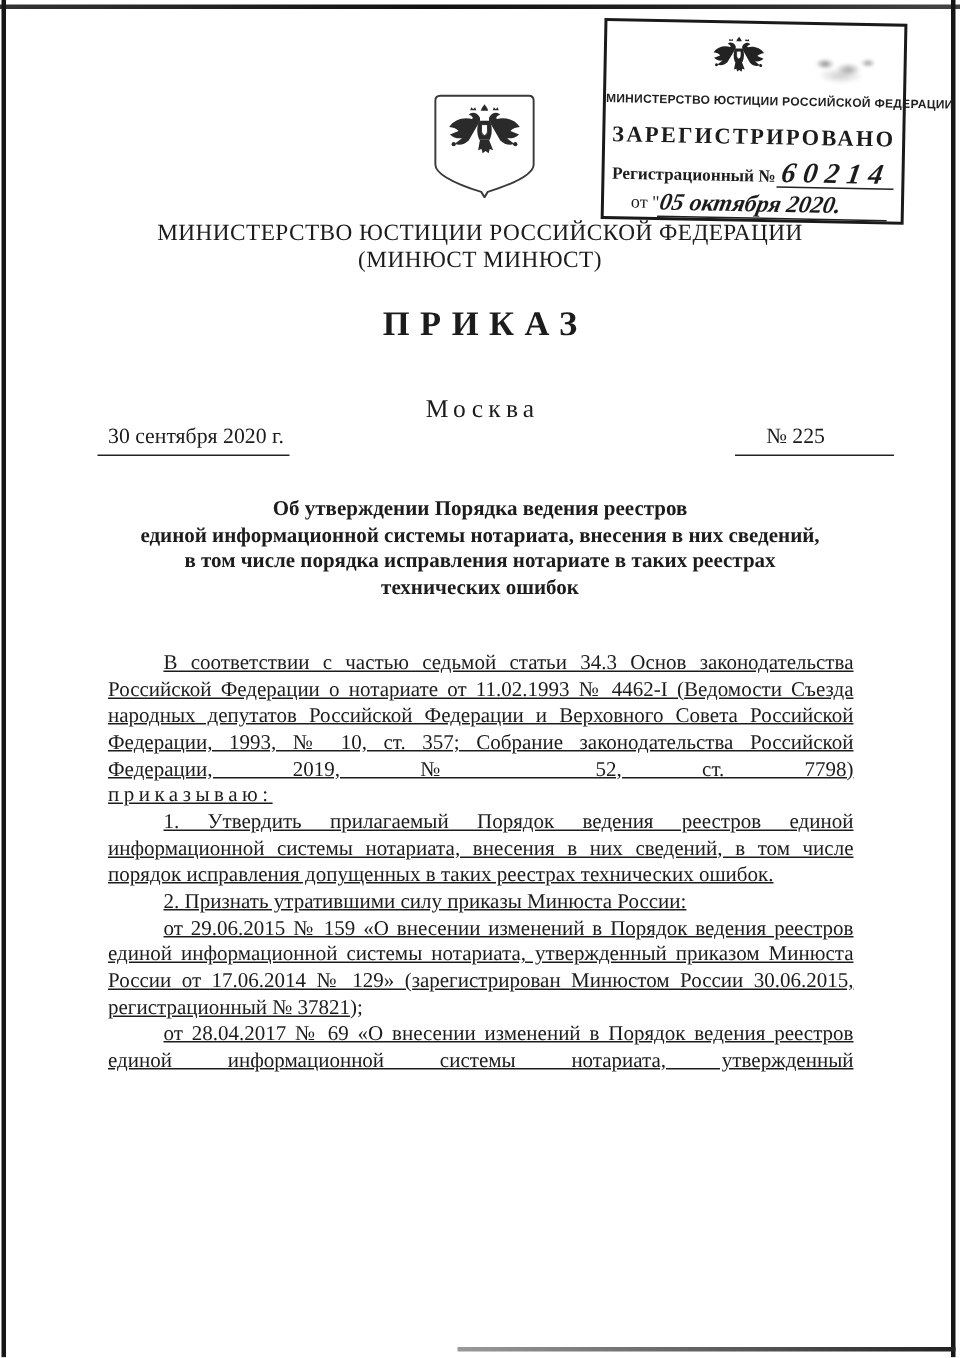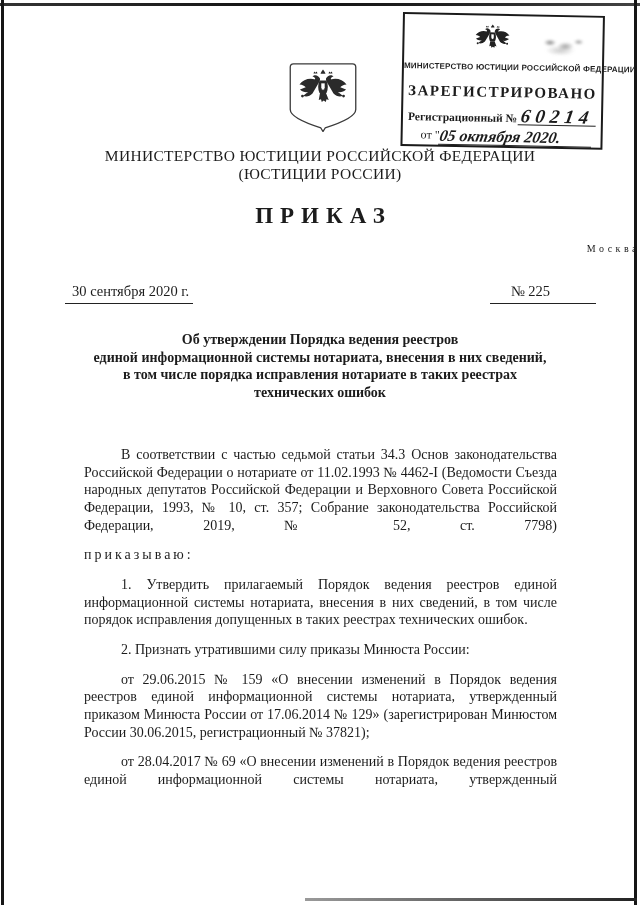--- a/index.html
+++ b/index.html
@@ -57,39 +57,39 @@
 
   .org-name{
     position:absolute;left:0;top:147px;width:100%;text-align:center;
     font-size:15.5px;line-height:17.5px;letter-spacing:.3px;
   }
   .doc-type{
     position:absolute;left:0;top:203px;width:100%;text-align:center;
     font-size:23px;font-weight:bold;letter-spacing:7px;text-indent:7px;
   }
   .city{
-    position:absolute;left:0;top:243px;width:100%;text-align:right;
-    font-size:10px;letter-spacing:3.5px;text-indent:3.5px;
+    position:absolute;left:0;top:263px;width:100%;text-align:center;
+    font-size:17px;letter-spacing:3.5px;text-indent:3.5px;
   }
   .date-row{
     position:absolute;left:65px;right:44px;top:283px;
     display:flex;justify-content:space-between;align-items:flex-end;font-size:14.5px;
   }
   .date-left{border-bottom:1.5px solid #222;padding:0 4px 3px 7px;}
   .date-right{border-bottom:1.5px solid #222;padding:0 46px 3px 21px;text-align:right;}
 
   .doc-title{
     position:absolute;left:40px;right:40px;top:331px;text-align:center;
     font-size:14px;font-weight:bold;line-height:17.6px;
   }
   .content{
     position:absolute;left:72px;top:434px;width:497px;
     font-size:14px;line-height:17.65px;text-align:justify;
   }
-  .content p{margin:12px;text-indent:37px;}
+  .content p{margin:0;text-indent:37px;text-decoration:underline;}
   .content p.noindent{text-indent:0;}
   .content p.stretch{text-align-last:justify;}
   .decree{letter-spacing:3px;}
 </style>
 </head>
 <body>
 
 <svg width="0" height="0" style="position:absolute" aria-hidden="true">
   <defs>
     <symbol id="dbl-eagle" viewBox="0 0 100 92">
@@ -137,21 +137,21 @@
     </div>
   </div>
 
   <svg class="emblem" viewBox="0 0 100 97">
     <path d="M9,2.5 H91 Q95.5,2.5 95.5,7 V66 Q95.5,78 53,91.5 L50,96.5 L47,91.5 Q4.5,78 4.5,66 V7 Q4.5,2.5 9,2.5 Z" fill="none" stroke="#3a3a3a" stroke-width="1.8"></path>
     <use href="#dbl-eagle" x="15" y="9" width="70" height="64"></use>
   </svg>
 
   <div class="org-name">
     <div>МИНИСТЕРСТВО ЮСТИЦИИ РОССИЙСКОЙ ФЕДЕРАЦИИ</div>
-    <div>(ЮСТИЦИИ РОССИИ)</div>
+    <div>(МИНЮСТ МИНЮСТ)</div>
   </div>
 
   <div class="doc-type">ПРИКАЗ</div>
   <div class="city">Москва</div>
 
   <div class="date-row">
     <span class="date-left">30 сентября 2020 г.</span>
     <span class="date-right">№ 225</span>
   </div>
 

